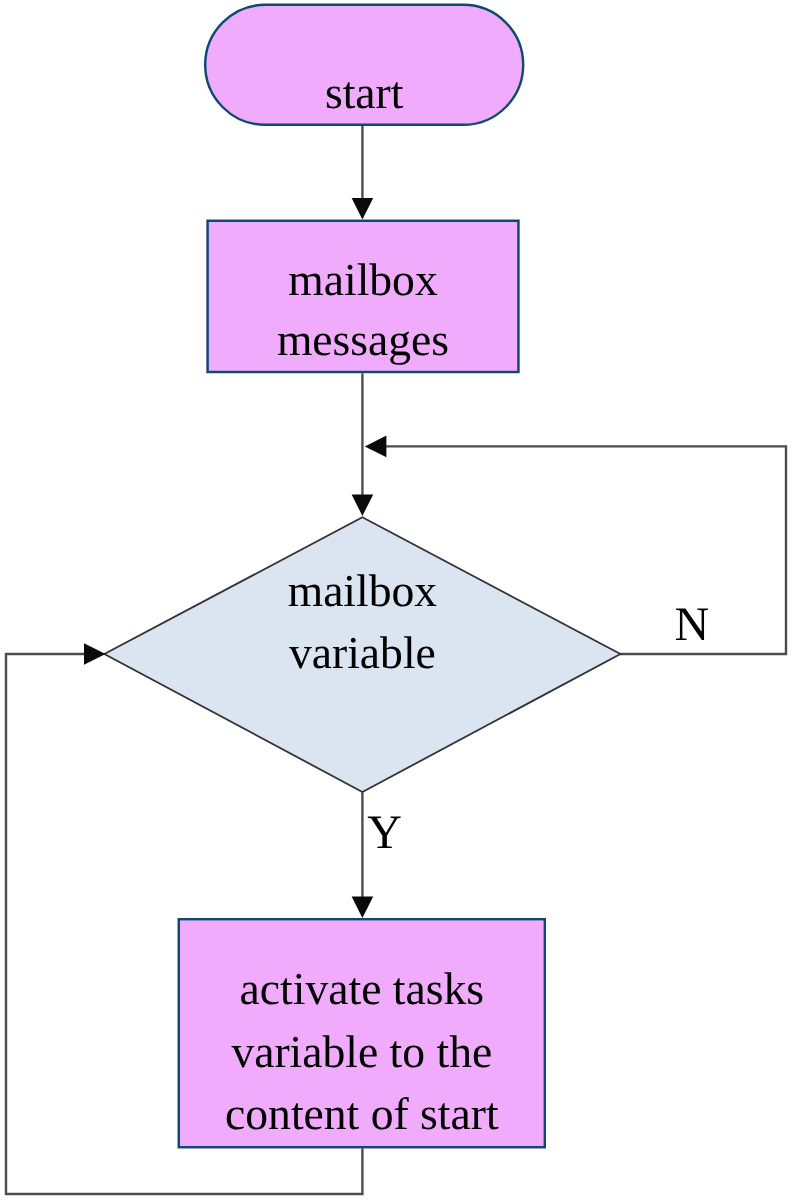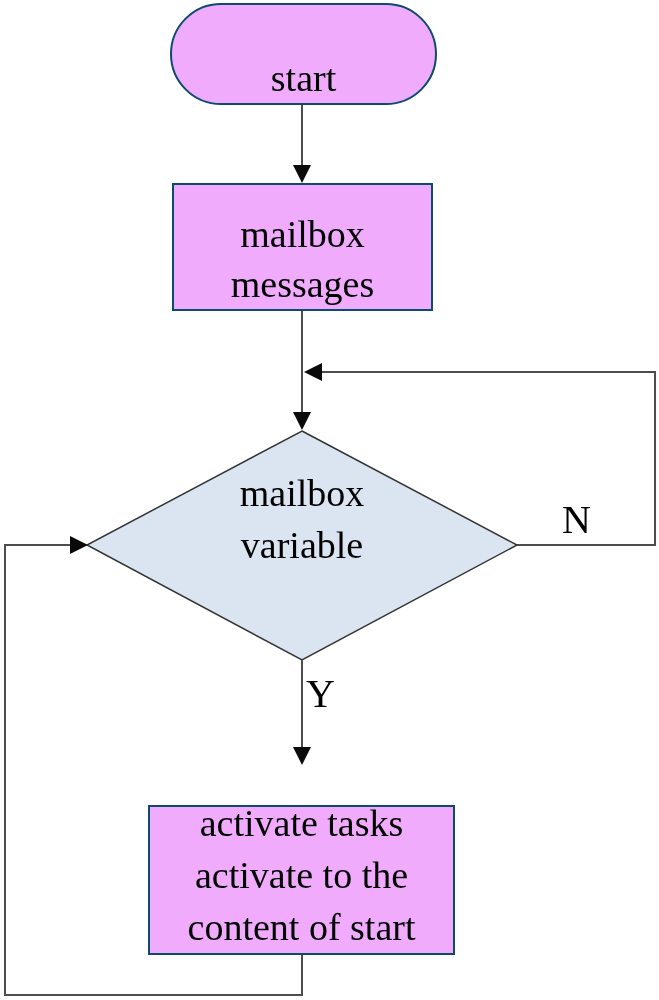--- a/index.html
+++ b/index.html
@@ -9,21 +9,21 @@
   }
   .wires{position:absolute;left:0;top:0;width:659px;height:1000px;}
   .node{
     position:absolute;box-sizing:border-box;
     background:#f0abfc;border:2px solid #0c4a6e;
     display:flex;flex-direction:column;align-items:center;justify-content:flex-end;
     text-align:center;font-size:38px;line-height:50px;
   }
   .terminator{left:170px;top:3px;width:267px;height:102px;border-radius:52px;}
   .proc-init{left:172px;top:183px;width:261px;height:128px;}
-  .proc-activate{left:148px;top:765px;width:307px;height:150px;line-height:52px;margin-top:40px;}
+  .proc-activate{left:148px;top:765px;width:307px;height:192px;line-height:52px;}
   .decision-label{
     position:absolute;left:132px;top:467px;width:340px;height:156px;
     display:flex;flex-direction:column;align-items:center;justify-content:flex-start;
     text-align:center;font-size:38px;line-height:52px;
   }
   .edge-label{position:absolute;font-size:40px;line-height:40px;}
   .label-no{left:562px;top:500px;}
   .label-yes{left:306px;top:674px;}
   .wire{stroke:#4d4d4d;stroke-width:2;fill:none;}
   .shape-diamond{fill:#dbe5f1;stroke:#333333;stroke-width:1.5;}
@@ -66,17 +66,17 @@
   <div class="decision-label">
     <div>mailbox</div>
     <div>variable</div>
   </div>
 
   <div class="edge-label label-no">N</div>
   <div class="edge-label label-yes">Y</div>
 
   <div class="node proc-activate">
     <div>activate tasks</div>
-    <div>activate to the</div>
+    <div>variable to the</div>
     <div>content of start</div>
   </div>
 
 </div>
 
 </body></html>

